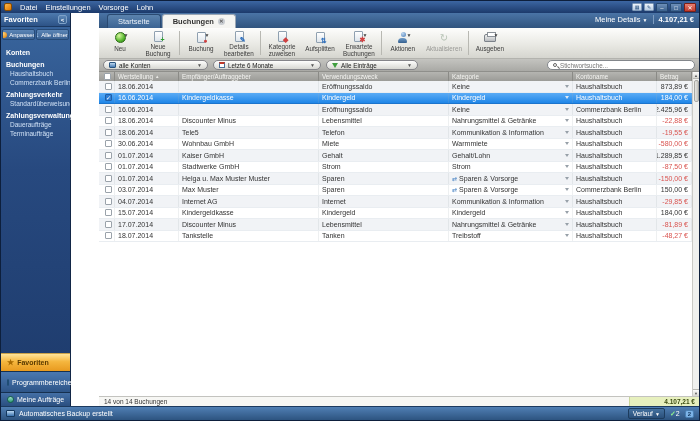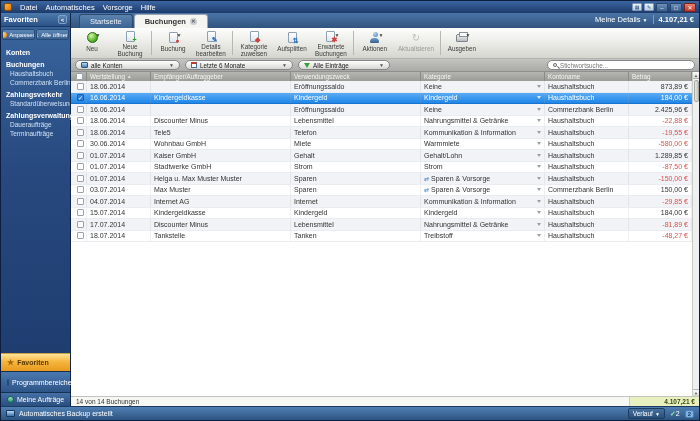--- a/index.html
+++ b/index.html
@@ -47,21 +47,21 @@
   .side-spacer { flex:1; }
   .bigbtn { display:flex; align-items:center; gap:3px; padding-left:6px; border-top:1px solid #16304f; }
   .bigbtn.fav { height:18px; flex:0 0 18px; background:linear-gradient(#ffe49a,#f5b63e 45%,#e89a1f);
     color:#5a3a00; font-weight:bold; font-size:7px; border-top:1px solid #caa24a;}
   .bigbtn.prog { height:21px; flex:0 0 21px; background:linear-gradient(#4a78b0,#2e5588); font-size:7px; }
   .bigbtn.orders { height:14px; flex:0 0 14px; background:linear-gradient(#446fa6,#2a4f80); font-size:7px; }
   .star { color:#a96a00; font-size:8px; }
   .puzzle { width:7px; height:7px; background:linear-gradient(#9fd0f0,#4a8fc4); border-radius:1px; border:1px solid #1f4d75;}
   .tasks { width:7px; height:7px; background:linear-gradient(#9fe0c8,#2e9a74); border-radius:50%; border:1px solid #156048;}
   
-  .main { flex:1; display:flex; flex-direction:column; min-width:0; background:#fff; }
+  .main { flex:1; display:flex; flex-direction:column; min-width:0; background:#fff;margin-left:28px; }
   .tabstrip { height:15px; flex:0 0 15px; display:flex; align-items:flex-end;
     background:linear-gradient(#4a74a6,#31547e); padding-left:8px; }
   .tab { font-size:7.5px; padding:2px 10px 2px 10px; border-radius:3px 3px 0 0; margin-right:1px;
     color:#eaf1f9; background:linear-gradient(#5b83ae,#3c6493); border:1px solid #2a4a72; border-bottom:none;
     display:flex; align-items:center; gap:4px; }
   .tab.active { background:#f5f5f2; color:#333; border-color:#9aa6b4; font-weight:bold; }
   .tab-close { width:7px; height:7px; border-radius:50%; background:#c9cdd2; color:#555;
     font-size:5px; line-height:7px; text-align:center; }
   .band-right { margin-left:auto; display:flex; align-items:center; gap:5px; color:#fff;
     font-size:7.5px; padding:0 5px 3px 0; align-self:center; }
@@ -154,23 +154,23 @@
 </style>
 </head>
 <body>
 
 <div class="app">
 
   <div class="titlebar">
     <div class="appicon"></div>
     <div class="menubar" style="display:flex;">
         <span class="menu-item">Datei</span>
-        <span class="menu-item">Automatisches</span>
+        <span class="menu-item">Einstellungen</span>
         <span class="menu-item">Vorsorge</span>
-        <span class="menu-item">Hilfe</span>
+        <span class="menu-item">Lohn</span>
       </div>
     <div class="tb-right">
       <div class="mini-ic">▦</div>
       <div class="mini-ic">✎</div>
       <div class="winbtn">–</div>
       <div class="winbtn">□</div>
       <div class="winbtn close">✕</div>
     </div>
   </div>
 

